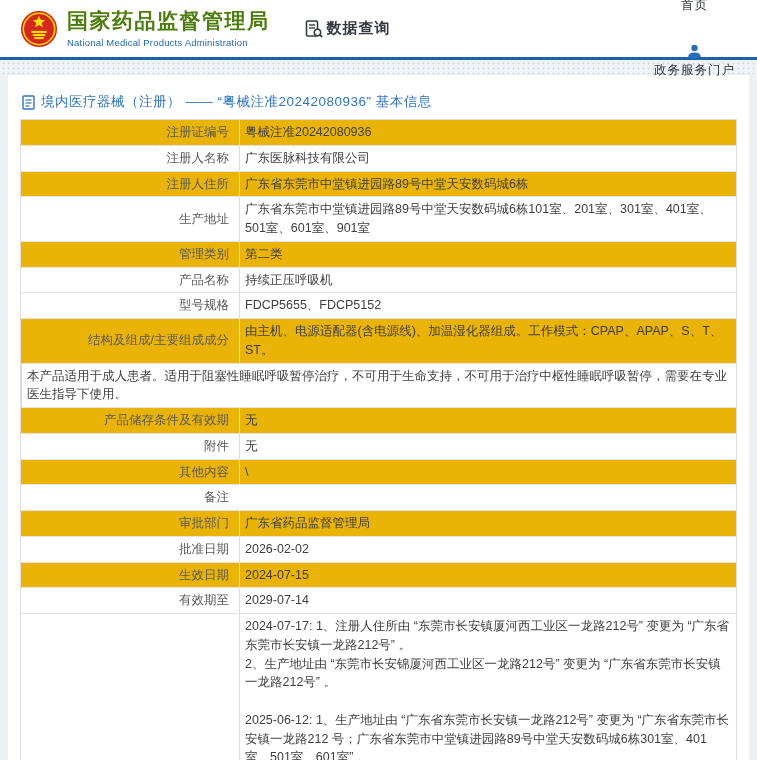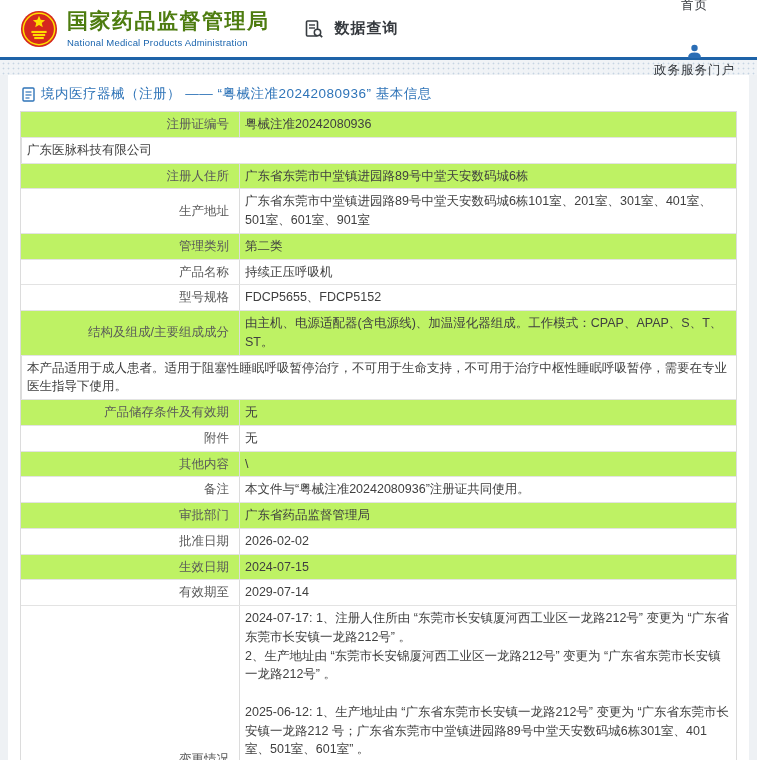--- a/index.html
+++ b/index.html
@@ -13,41 +13,41 @@
   .header{
     background:#fff;height:57px;display:flex;align-items:center;
     padding:0 22px 0 20px;box-sizing:border-box;
   }
   .logo-wrap{display:flex;align-items:center;}
   .emblem{width:38px;height:38px;flex:0 0 auto;}
   .logo-text{margin-left:9px;line-height:1.1;}
   .logo-title{font-size:21px;font-weight:bold;color:#4d7c0f;letter-spacing:1.5px;}
   .logo-sub{font-size:9.5px;color:#1b65ae;margin-top:6px;letter-spacing:.2px;}
   .data-query{display:flex;align-items:center;margin-left:34px;cursor:pointer;}
-  .data-query .dq-label{font-size:15px;color:#35393e;font-weight:600;margin-left:11px;letter-spacing:1px;}
+  .data-query .dq-label{font-size:15px;color:#35393e;font-weight:600;margin-left:3px;letter-spacing:1px;}
   .right-nav{margin-left:auto;display:flex;gap:30px;flex-direction:column;}
   .nav-item{display:flex;flex-direction:column;align-items:center;cursor:pointer;}
   .nav-item .nav-label{font-size:12.5px;color:#34383d;margin-top:3px;letter-spacing:1px;}
   .blue-line{height:3px;background:#1e63a8;}
   .dot-band{
     height:15px;background-color:#f0f3f6;
     background-image:radial-gradient(#c6d4e2 0.8px, transparent 1.1px);
     background-size:5px 5px;background-position:1px 6px;
   }
   
   .card{background:#fff;margin:0 8px;padding:1px 0 8px 0;min-height:672px;box-sizing:border-box;}
   .breadcrumb{
     display:flex;align-items:center;gap:6px;
-    padding:9px 3px 8px 14px;font-size:13.5px;color:#2f74b8;letter-spacing:.5px;
+    padding:9px 3px 8px 14px;font-size:13.5px;color:#2f74b8;letter-spacing:.5px;margin-top:8px;
   }
   
   .info-table{margin:0 12px;border:1px solid #dcdcdc;}
   .tr{display:flex;border-bottom:1px solid #e3e3e3;background:#fff;}
   .tr:last-child{border-bottom:1px solid #dcdcdc;}
-  .tr.shade{background:#bef264;}
+  .tr.shade{background:#eab308;}
   .th{
     width:218px;flex:0 0 218px;box-sizing:border-box;
     display:flex;justify-content:flex-end;align-items:center;gap:3px;
     text-align:right;padding:3px 10px;color:#595959;font-size:12.5px;line-height:1.5;
   }
   .td{
     flex:1;box-sizing:border-box;border-left:1px solid #dcdcdc;
     padding:3px 5px;color:#404040;font-size:12.5px;line-height:1.5;
     display:flex;align-items:center;
   }
@@ -127,20 +127,21 @@
 
   <div class="info-table">
 
     <div class="tr shade">
       <div class="th">注册证编号</div>
       <div class="td">
           <span>粤械注准20242080936</span>
         </div>
     </div>
     <div class="tr">
+      <div class="th">注册人名称</div>
       <div class="td">
           <span>广东医脉科技有限公司</span>
         </div>
     </div>
     <div class="tr shade">
       <div class="th">注册人住所</div>
       <div class="td">
           <span>广东省东莞市中堂镇进园路89号中堂天安数码城6栋</span>
         </div>
     </div>
@@ -192,23 +193,20 @@
         </div>
     </div>
     <div class="tr shade">
       <div class="th">其他内容</div>
       <div class="td">
           <span>\</span>
         </div>
     </div>
     <div class="tr">
       <div class="th">备注</div>
-      <div class="td">
-          <span>本文件与“粤械注准20242080936”注册证共同使用。</span>
-        </div>
     </div>
     <div class="tr shade">
       <div class="th">审批部门</div>
       <div class="td">
           <span>广东省药品监督管理局</span>
         </div>
     </div>
     <div class="tr">
       <div class="th">批准日期</div>
       <div class="td">

